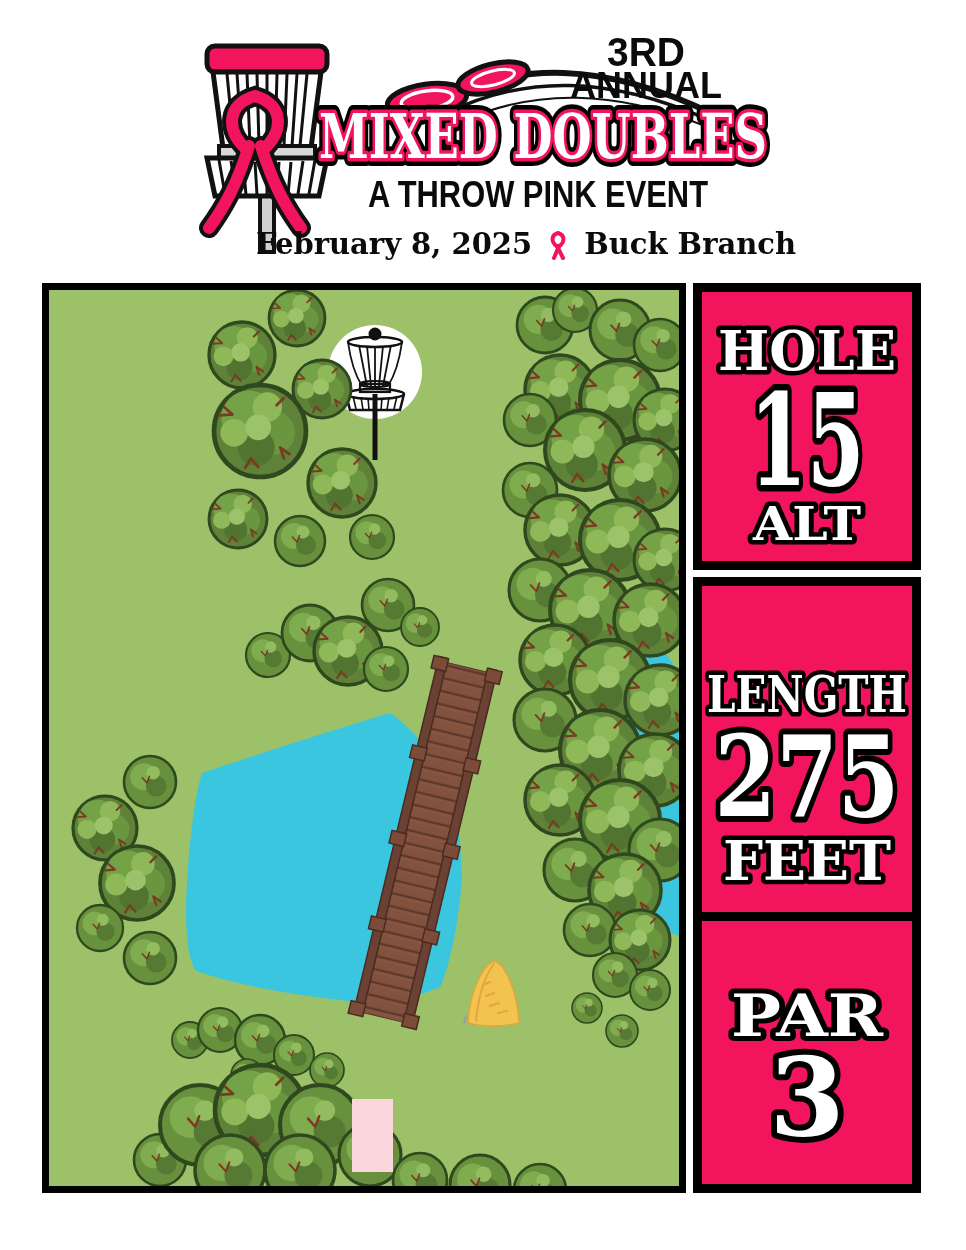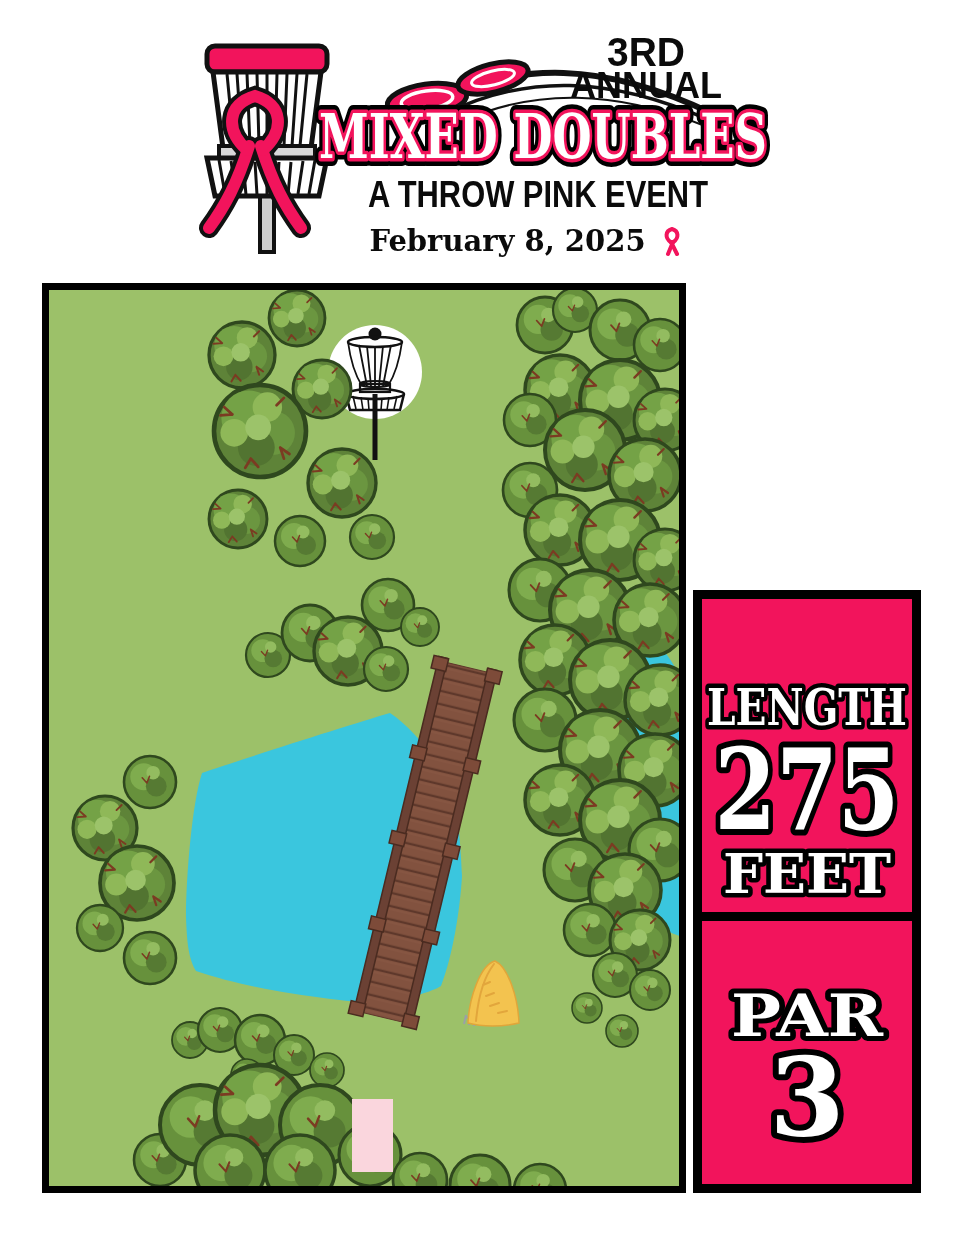--- a/index.html
+++ b/index.html
@@ -10,21 +10,21 @@
   html,body{background:#fff;}
   .page{position:relative;width:966px;height:1250px;background:#fff;overflow:hidden;
          font-family:"DejaVu Serif",serif;}
   .abs{position:absolute;}
   
   .edition-svg text{font-family:"Liberation Sans",sans-serif;font-weight:bold;fill:#0b0b0b;}
   .title-svg text{font-family:"DejaVu Serif",serif;font-weight:bold;}
   .title-back{fill:#000;stroke:#000;stroke-width:16;stroke-linejoin:round;paint-order:stroke;}
   .title-front{fill:#fff;stroke:var(--pink);stroke-width:7;stroke-linejoin:round;paint-order:stroke;}
   .subtitle-svg text{font-family:"Liberation Sans",sans-serif;font-weight:bold;fill:#0b0b0b;}
-  .date-row{display:flex;align-items:center;justify-content:center;gap:15px;
+  .date-row{display:flex;align-items:flex-end;justify-content:center;gap:15px;
             font-family:"DejaVu Serif",serif;font-weight:bold;font-size:29px;color:var(--text-dark);}
   
   .map{left:42px;top:283px;width:644px;height:910px;border:7px solid #000;
        background:var(--grass);overflow:hidden;}
   
   .panel{left:693px;width:228px;background:var(--pink);border:9px solid #000;}
   .panel svg{display:block;width:100%;height:100%;}
   .panel text{font-family:"DejaVu Serif",serif;font-weight:bold;fill:#fff;stroke:#000;
               stroke-linejoin:round;paint-order:stroke;}
 </style>
@@ -89,20 +89,21 @@
 
     <div class="abs date-row" style="left:86px;top:221px;width:880px;height:40px;">
       <span>February 8, 2025</span>
       <svg width="22" height="32" viewBox="0 0 22 32">
         <g fill="none" stroke="var(--pink)" stroke-width="4" stroke-linecap="round">
           <path d="M12,17 L7,29"></path>
             <path d="M10,17 L16,29"></path>
           <path d="M9.6,17 C4,13 4,6 11,4 C18,6 18,13 12.4,17"></path>
         </g>
       </svg>
+      <span>Buck Branch</span>
     </div>
   </div>
 
   <div class="abs map">
     <svg width="630" height="896" viewBox="7 7 630 896">
       <defs>
         <g id="tr">
           <circle r="50" fill="#5E8338" stroke="#2F481E" stroke-width="5"></circle>
           <circle cx="-12" cy="-14" r="30" fill="#74A246"></circle>
           <circle cx="14" cy="2" r="24" fill="#6B9640"></circle>
@@ -255,22 +256,29 @@
         <use href="#bu" transform="translate(258,887) scale(0.7)"></use>
         <use href="#bu" transform="translate(378,897) scale(0.54)"></use>
         <use href="#bu" transform="translate(438,902) scale(0.6)"></use>
         <use href="#bu" transform="translate(498,907) scale(0.52)"></use>
       </g>
 
       <rect x="310" y="816" width="41" height="73" fill="var(--light-pink)"></rect>
     </svg>
   </div>
 
-
-  <div class="abs panel" style="top:590px;height:396px;">
+  <div class="abs panel" style="top:283px;height:287px;">
+    <svg viewBox="0 0 210 269">
+      <text x="105" y="78" font-size="54" text-anchor="middle" stroke-width="9" textLength="178" lengthAdjust="spacingAndGlyphs">HOLE</text>
+      <text x="105" y="193" font-size="128" text-anchor="middle" stroke-width="13" textLength="115" lengthAdjust="spacingAndGlyphs">15</text>
+      <text x="105" y="248" font-size="46" text-anchor="middle" stroke-width="9" textLength="108" lengthAdjust="spacingAndGlyphs">ALT</text>
+    </svg>
+  </div>
+
+  <div class="abs panel" style="top:577px;height:396px;">
     <svg viewBox="0 0 210 310">
       <text x="105" y="92" font-size="50" text-anchor="middle" stroke-width="9" textLength="200" lengthAdjust="spacingAndGlyphs">LENGTH</text>
       <text x="105" y="196" font-size="112" text-anchor="middle" stroke-width="12" textLength="185" lengthAdjust="spacingAndGlyphs">275</text>
       <text x="105" y="260" font-size="54" text-anchor="middle" stroke-width="9" textLength="168" lengthAdjust="spacingAndGlyphs">FEET</text>
     </svg>
   </div>
 
   <div class="abs panel" style="top:912px;height:281px;text-decoration:underline;">
     <svg viewBox="0 0 210 263">
       <text x="105" y="115" font-size="58" text-anchor="middle" stroke-width="10" textLength="152" lengthAdjust="spacingAndGlyphs">PAR</text>

